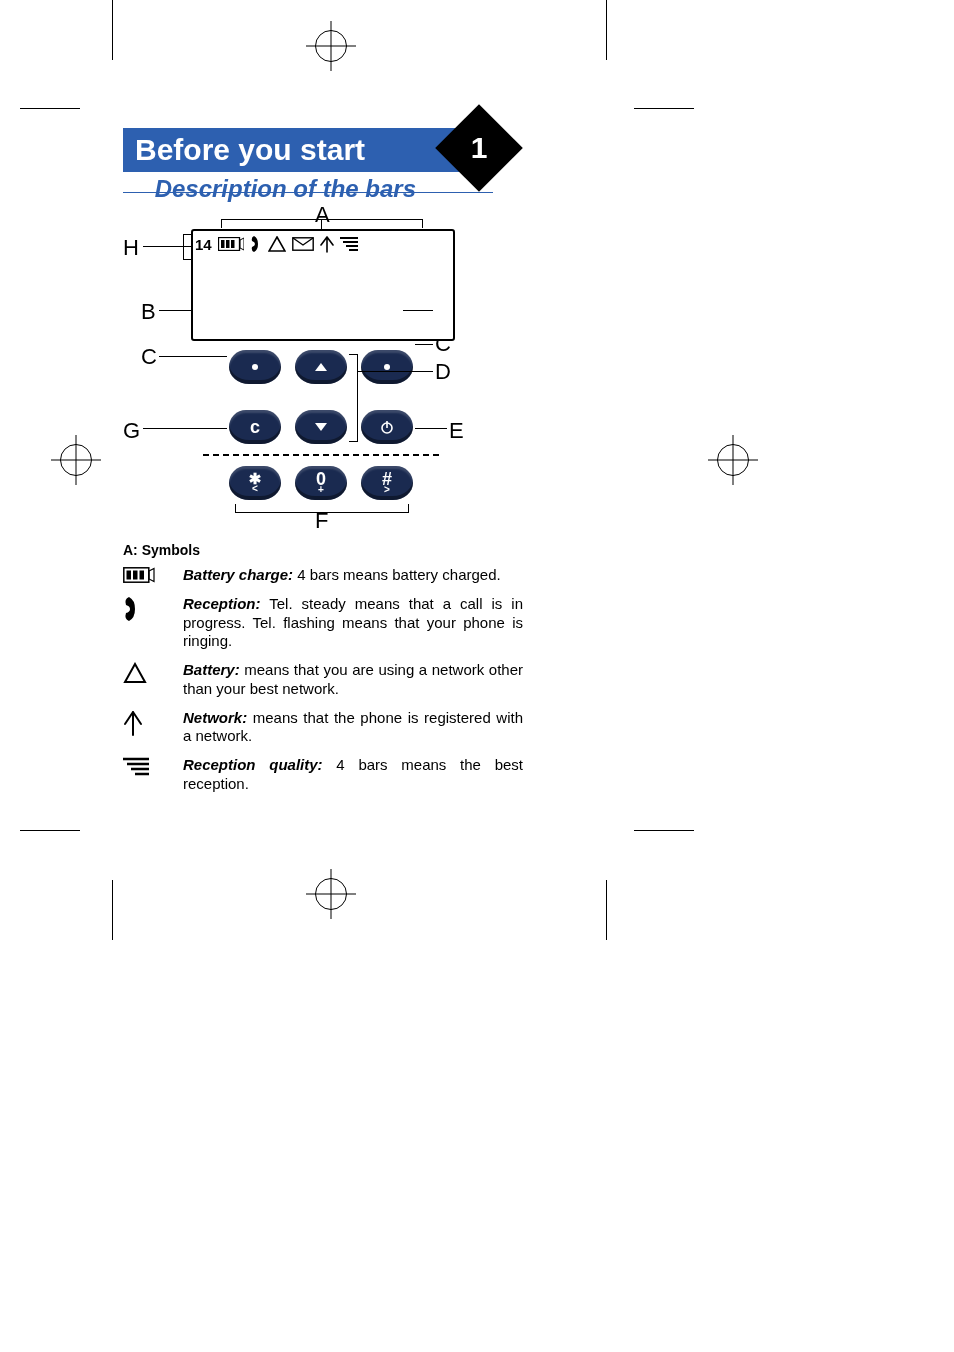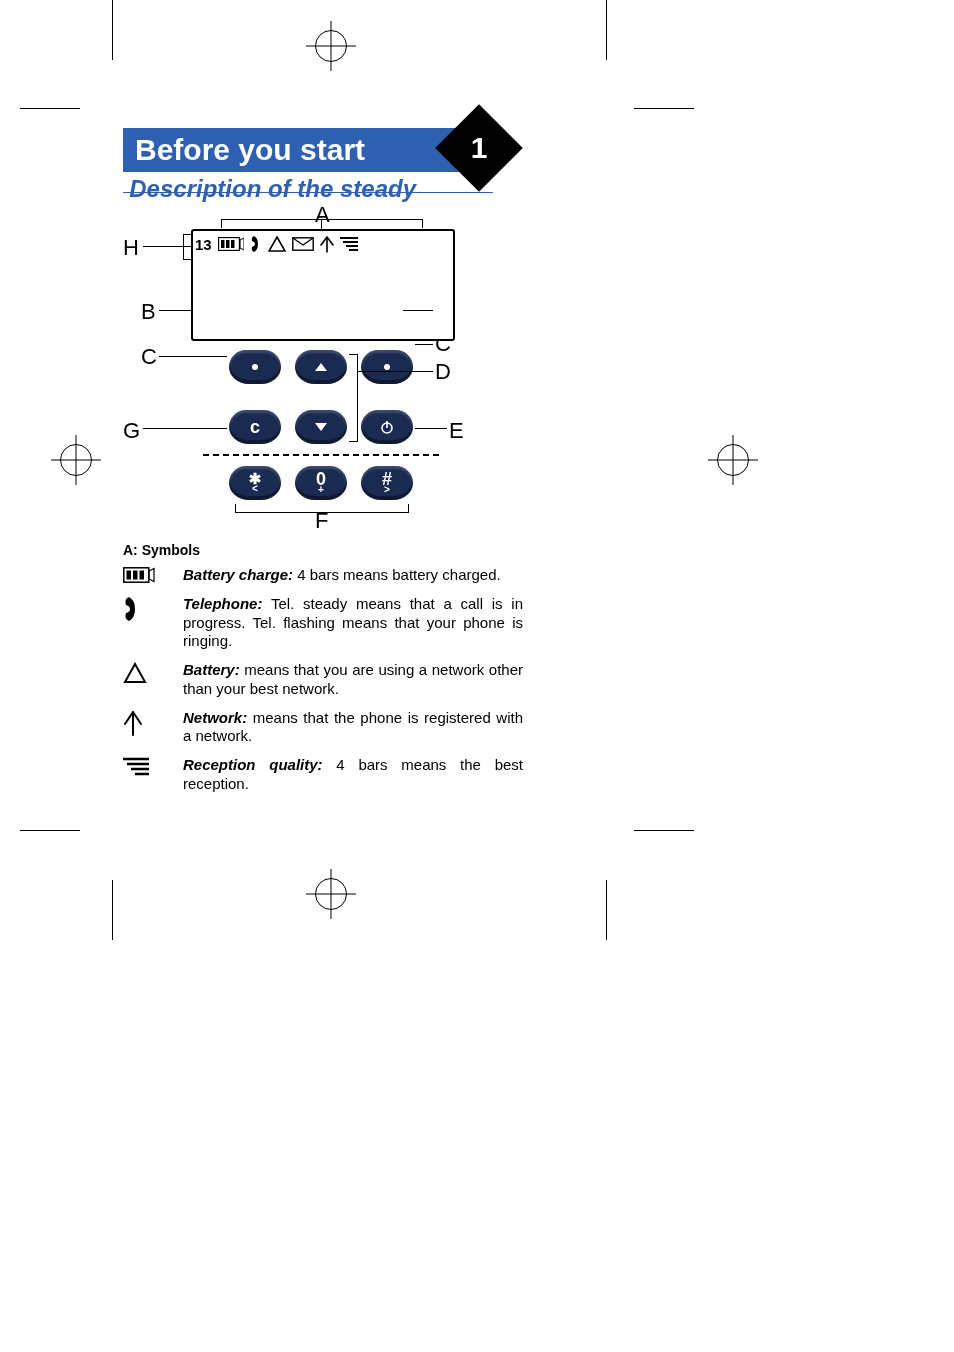--- a/index.html
+++ b/index.html
@@ -55,39 +55,39 @@
   <div class="crop" style="left:634px;top:108px;width:60px;height:1px"></div>
   <div class="crop" style="left:634px;top:830px;width:60px;height:1px"></div>
   <div class="crop" style="left:20px;top:108px;width:60px;height:1px"></div>
   <div class="crop" style="left:20px;top:830px;width:60px;height:1px"></div>
 
   <div class="title-band">
     <span>Before you start</span>
   </div>
   <div class="chapter-diamond"></div>
   <div class="chapter-num">1</div>
-  <div class="subtitle">Description of the steady</div>
+  <div class="subtitle">Description of the bars</div>
   <div class="subtitle-rule"></div>
 
   <div class="diagram">
 
     <span class="lbl" style="left:192px;top:-4px">A</span>
     <span class="lbl" style="left:0px;top:29px">H</span>
     <span class="lbl" style="left:18px;top:93px">B</span>
     <span class="lbl" style="left:312px;top:93px">B</span>
     <span class="lbl" style="left:18px;top:138px">C</span>
     <span class="lbl" style="left:312px;top:125px">C</span>
     <span class="lbl" style="left:312px;top:153px">D</span>
     <span class="lbl" style="left:0px;top:212px">G</span>
     <span class="lbl" style="left:326px;top:212px">E</span>
     <span class="lbl" style="left:192px;top:302px">F</span>
 
     <div class="screen"></div>
     <div class="icon-row">
-      <span class="ic" style="font:600 15px Arial">13</span>
+      <span class="ic" style="font:600 15px Arial">14</span>
       <span class="ic">
         <svg width="26" height="14" viewBox="0 0 26 14">
             <rect x="0.5" y="0.5" width="21" height="13" fill="none" stroke="#000" stroke-width="1.3"></rect>
             <rect x="3" y="3" width="3.5" height="8" fill="#000"></rect>
             <rect x="8" y="3" width="3.5" height="8" fill="#000"></rect>
             <rect x="13" y="3" width="3.5" height="8" fill="#000"></rect>
             <path d="M22 3 L26 1 L26 13 L22 11 Z" fill="none" stroke="#000" stroke-width="1"></path>
           </svg>
       </span>
       <span class="ic">
@@ -195,21 +195,21 @@
       </div>
       <div class="txt"><b>Battery charge:</b><span> 4 bars means battery charged.</span></div>
     </div>
 
     <div class="row">
       <div class="glyph">
         <svg width="16" height="26" viewBox="0 0 16 26">
             <path d="M6 1 Q12 4 12 13 Q12 22 6 25 Q1 23 3 17 Q7 16 7 13 Q7 10 3 9 Q1 3 6 1 Z" fill="#000"></path>
           </svg>
       </div>
-      <div class="txt"><b>Telephone:</b><span> Tel. steady means that a call is in progress. Tel. flashing means that your phone is rin­ging.</span></div>
+      <div class="txt"><b>Reception:</b><span> Tel. steady means that a call is in progress. Tel. flashing means that your phone is rin­ging.</span></div>
     </div>
 
     <div class="row">
       <div class="glyph">
         <svg width="24" height="22" viewBox="0 0 24 22">
             <path d="M12 2 L22 20 L2 20 Z" fill="none" stroke="#000" stroke-width="2"></path>
           </svg>
       </div>
       <div class="txt"><b>Battery:</b><span> means that you are using a network other than your best network.</span></div>
     </div>

